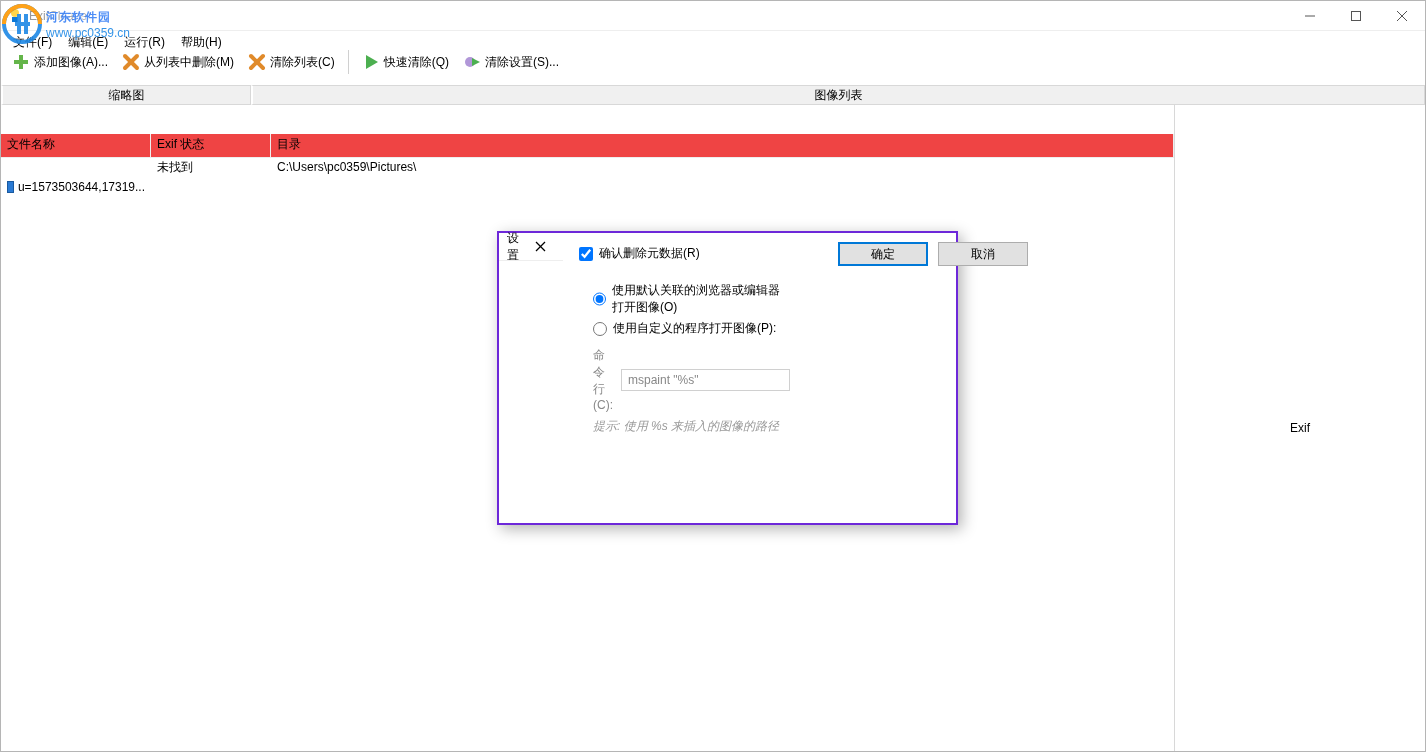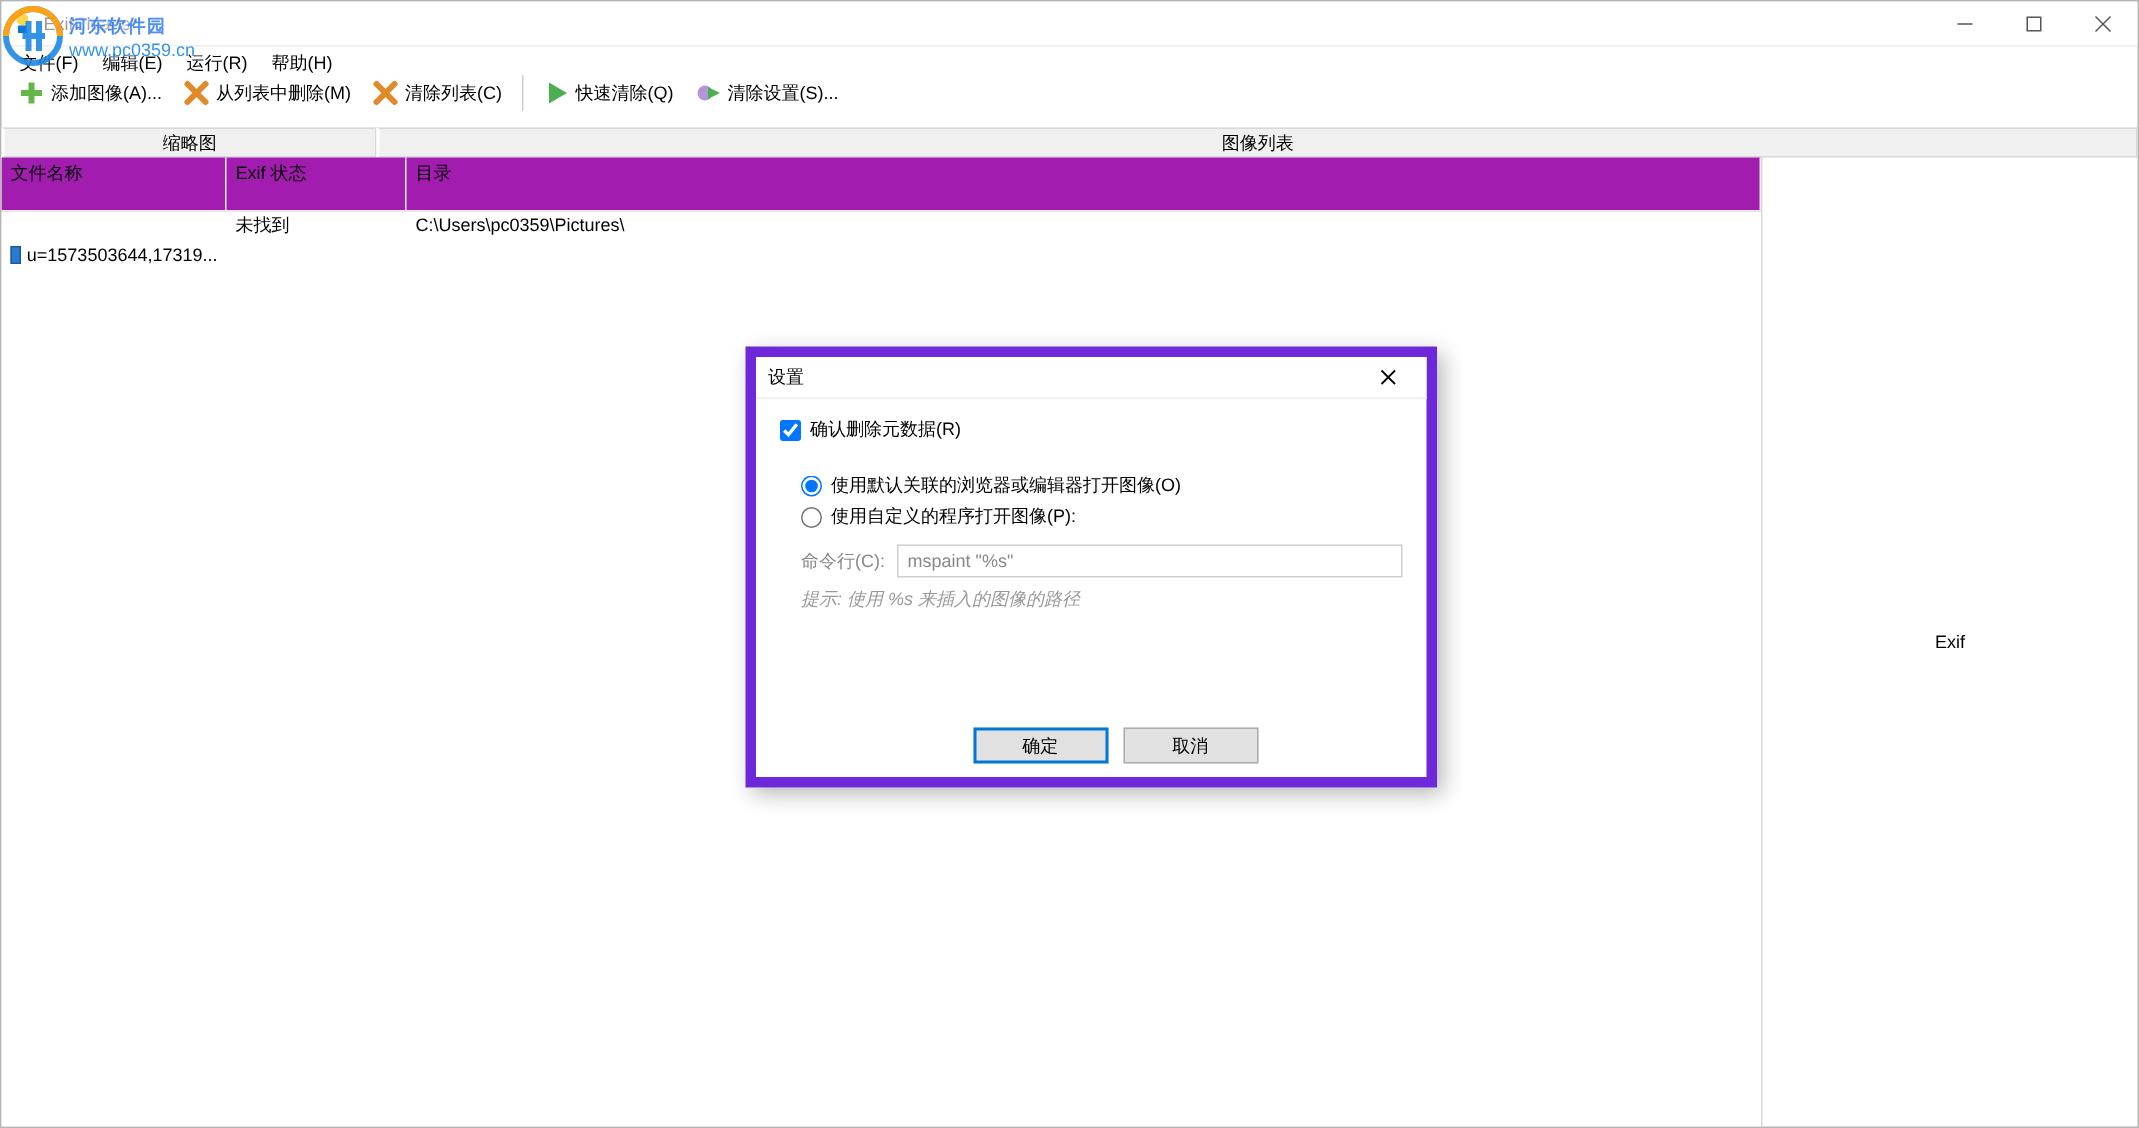--- a/index.html
+++ b/index.html
@@ -25,21 +25,21 @@
 
 
 .panel-header { background: #f0f0f0; border: 1px solid #d8d8d8; border-left: 2px solid #fff; height: 20px; text-align: center; line-height: 18px; }
 
 
 .content { display: flex; height: calc(752px - 30px - 22px - 32px - 22px); }
 .left { flex: 1; display: flex; flex-direction: column; border-right: 1px solid #d8d8d8; }
 .right { width: 250px; display: flex; flex-direction: column; }
 
 
-.list-head { display: flex; background: #a21caf; border-bottom: 1px solid #eee; height: 36px; }
+.list-head { display: flex; background: #ef4444; border-bottom: 1px solid #eee; height: 24px; margin-top: 29px; }
 .list-head .col { padding: 2px 6px; border-right: 1px solid #eee; }
 .list-head .col.c1 { width: 150px; }
 .list-head .col.c2 { width: 120px; }
 .list-head .col.c3 { flex: 1; }
 
 .list-body { flex: 1; background: #fff; overflow: auto; }
 .row { display: flex; align-items: center; height: 18px; }
 .row .cell { padding: 0 6px; white-space: nowrap; overflow: hidden; text-overflow: ellipsis; }
 .row .cell.c1 { width: 150px; display:flex; align-items:center; gap:4px;margin-top:39px; }
 .row .cell.c2 { width: 120px; }
@@ -47,21 +47,21 @@
 .file-icon { width: 12px; height: 12px; background: #2a7ad4; border: 1px solid #1a5aa0; }
 
 
 .right-body { flex: 1; display: flex; align-items: center; justify-content: center; color: #000; }
 
 
 .statusbar { height: 22px; border-top: 1px solid #d8d8d8; display: flex; align-items: center; background: #f0f0f0; }
 .statusbar .spacer { flex: 1; }
 
 
-.dialog { position: absolute; left: 497px; top: 231px; width: 461px; height: 294px; background: #fff; border: 7px solid #6d28d9; box-shadow: 4px 4px 14px rgba(0,0,0,.3); display: flex; flex-direction: column; }
+.dialog { position: absolute; left: 497px; top: 231px; width: 461px; height: 294px; background: #fff; border: 2px solid #6d28d9; box-shadow: 4px 4px 14px rgba(0,0,0,.3); display: flex; flex-direction: row; }
 .dlg-title { height: 28px; background: #fff; border-bottom: 1px solid #eee; display: flex; align-items: center; padding: 0 8px; }
 .dlg-title .spacer { flex: 1; }
 .dlg-title .dlg-close { width: 36px; height: 24px; display:flex; align-items:center; justify-content:center; }
 .dlg-title .dlg-close svg { width: 11px; height: 11px; stroke: currentColor; }
 .dlg-body { flex: 1; padding: 12px 16px 0 16px; }
 .cb-row { display: flex; align-items: center; gap: 6px; margin-bottom: 12px; }
 .cb-row input[type=checkbox] { width: 14px; height: 14px; }
 .sublabel { margin: 2px 0 6px 0; }
 .radio-group { padding: 4px 0 0 14px; }
 .radio-row { display: flex; align-items: center; gap: 6px; margin: 4px 0; }

